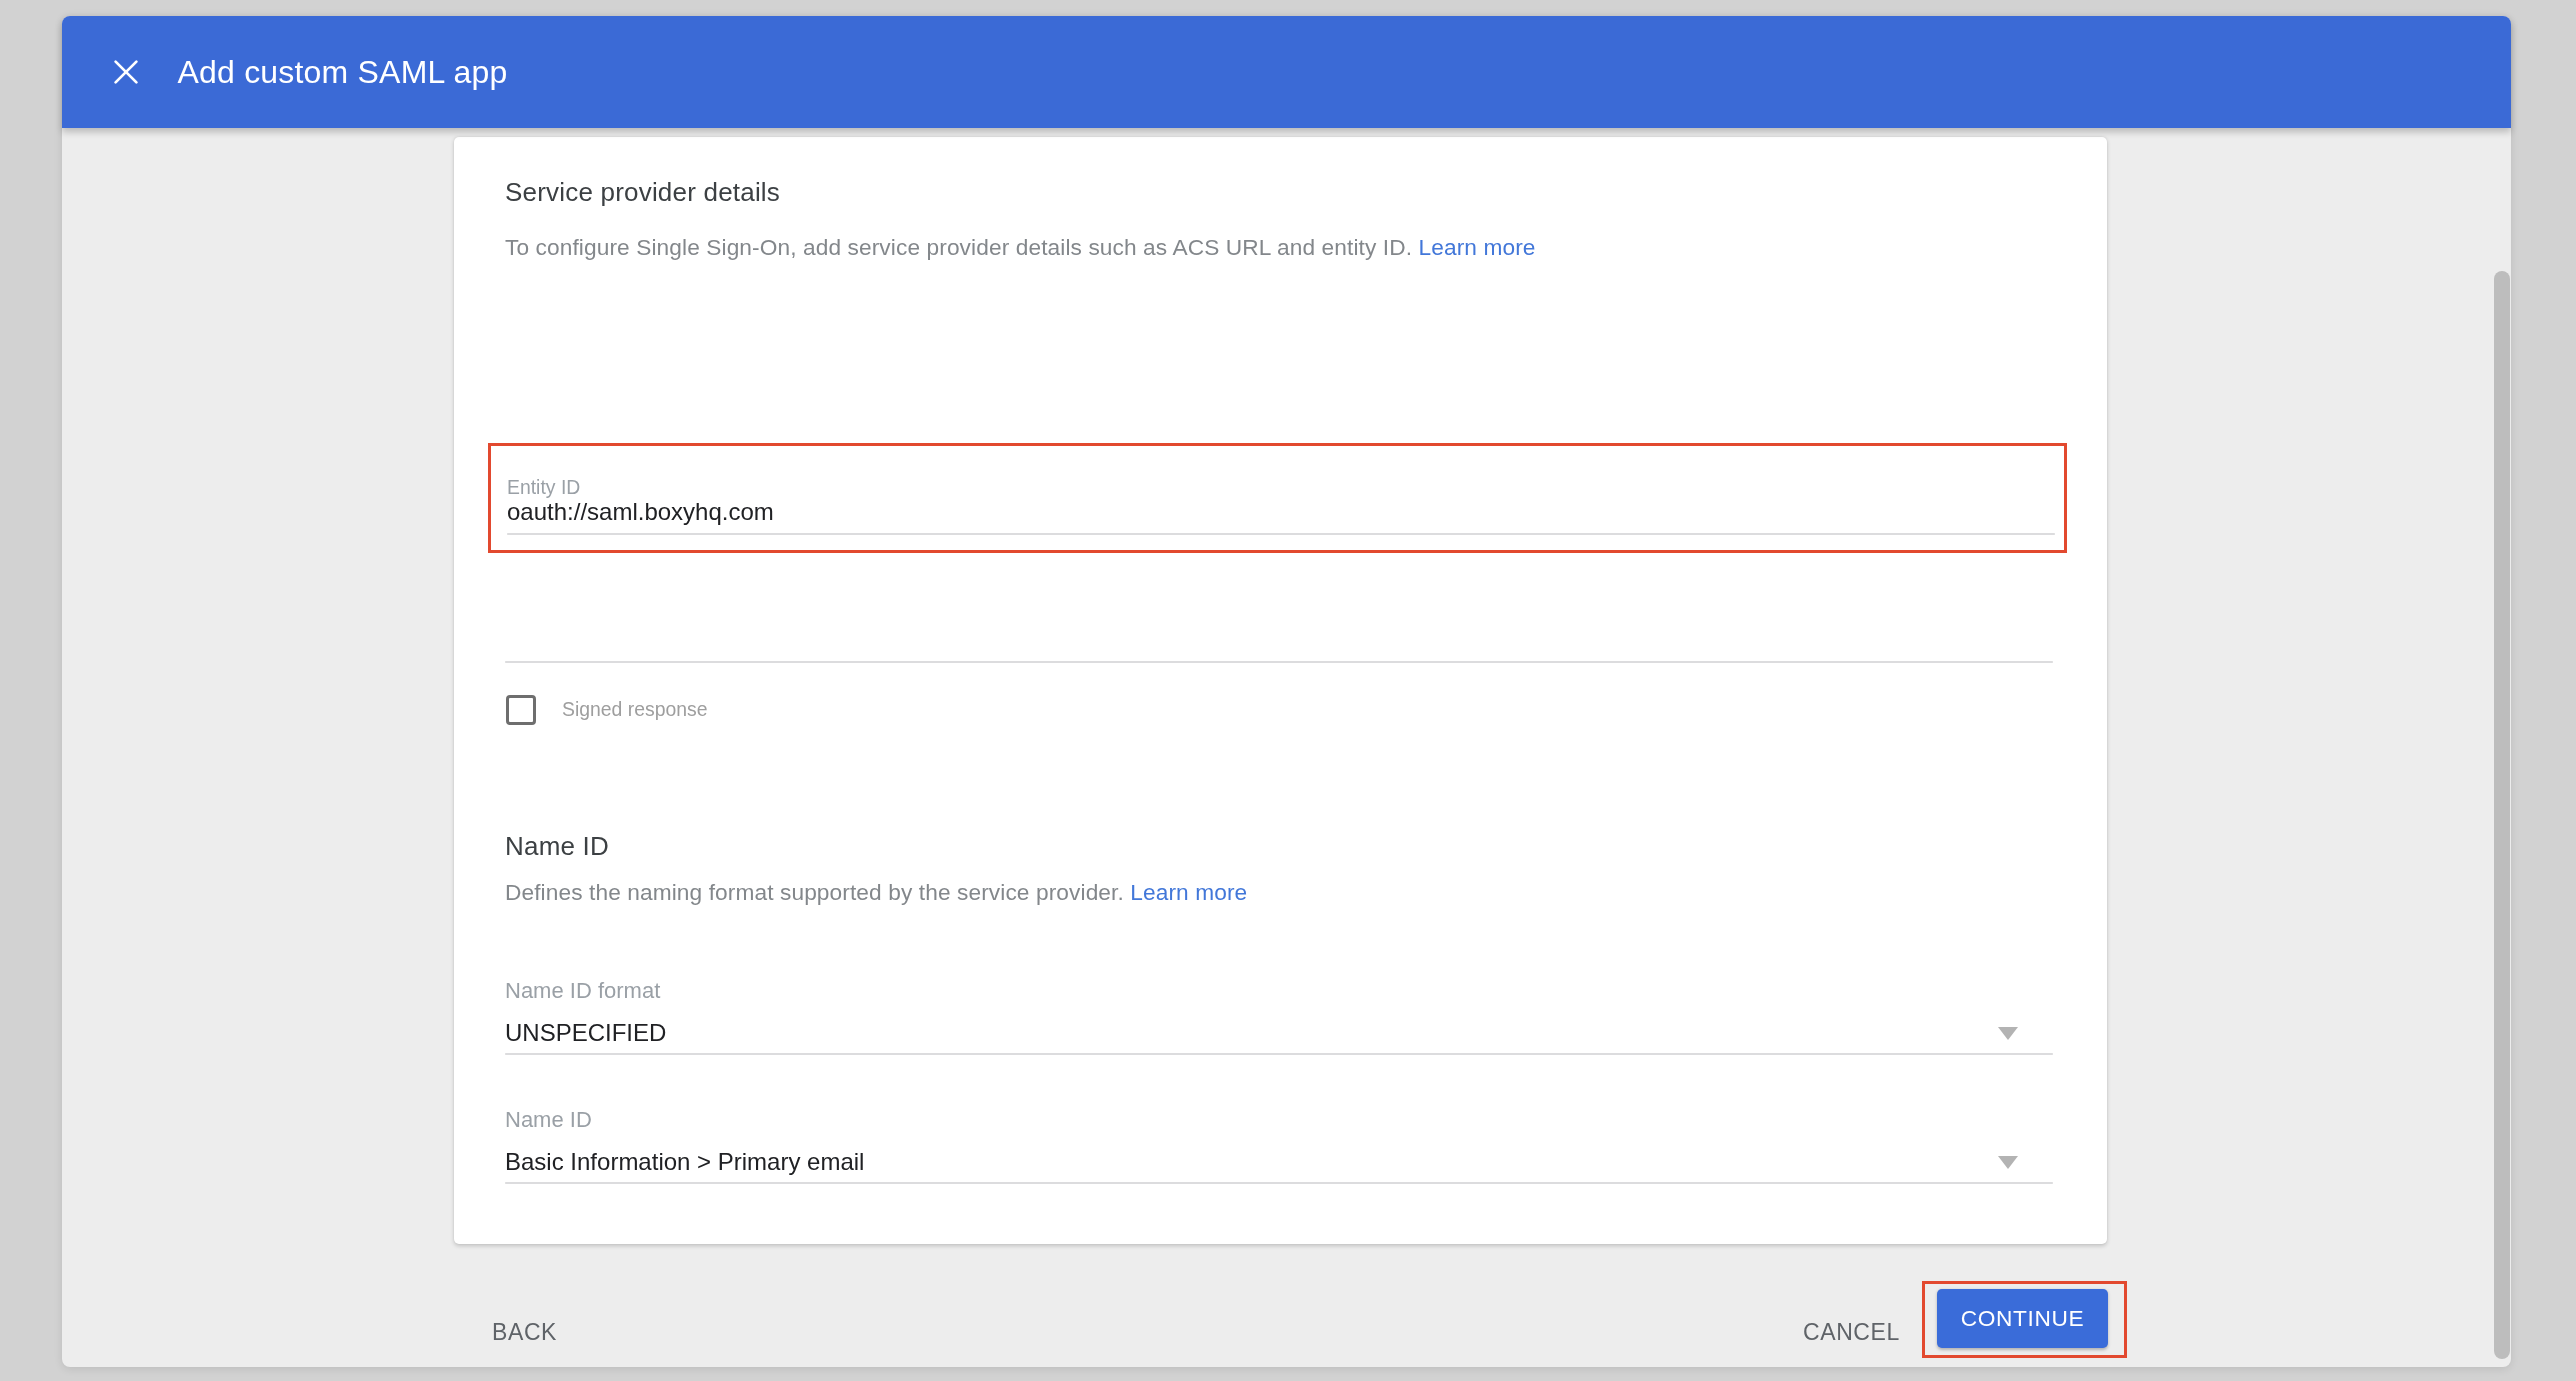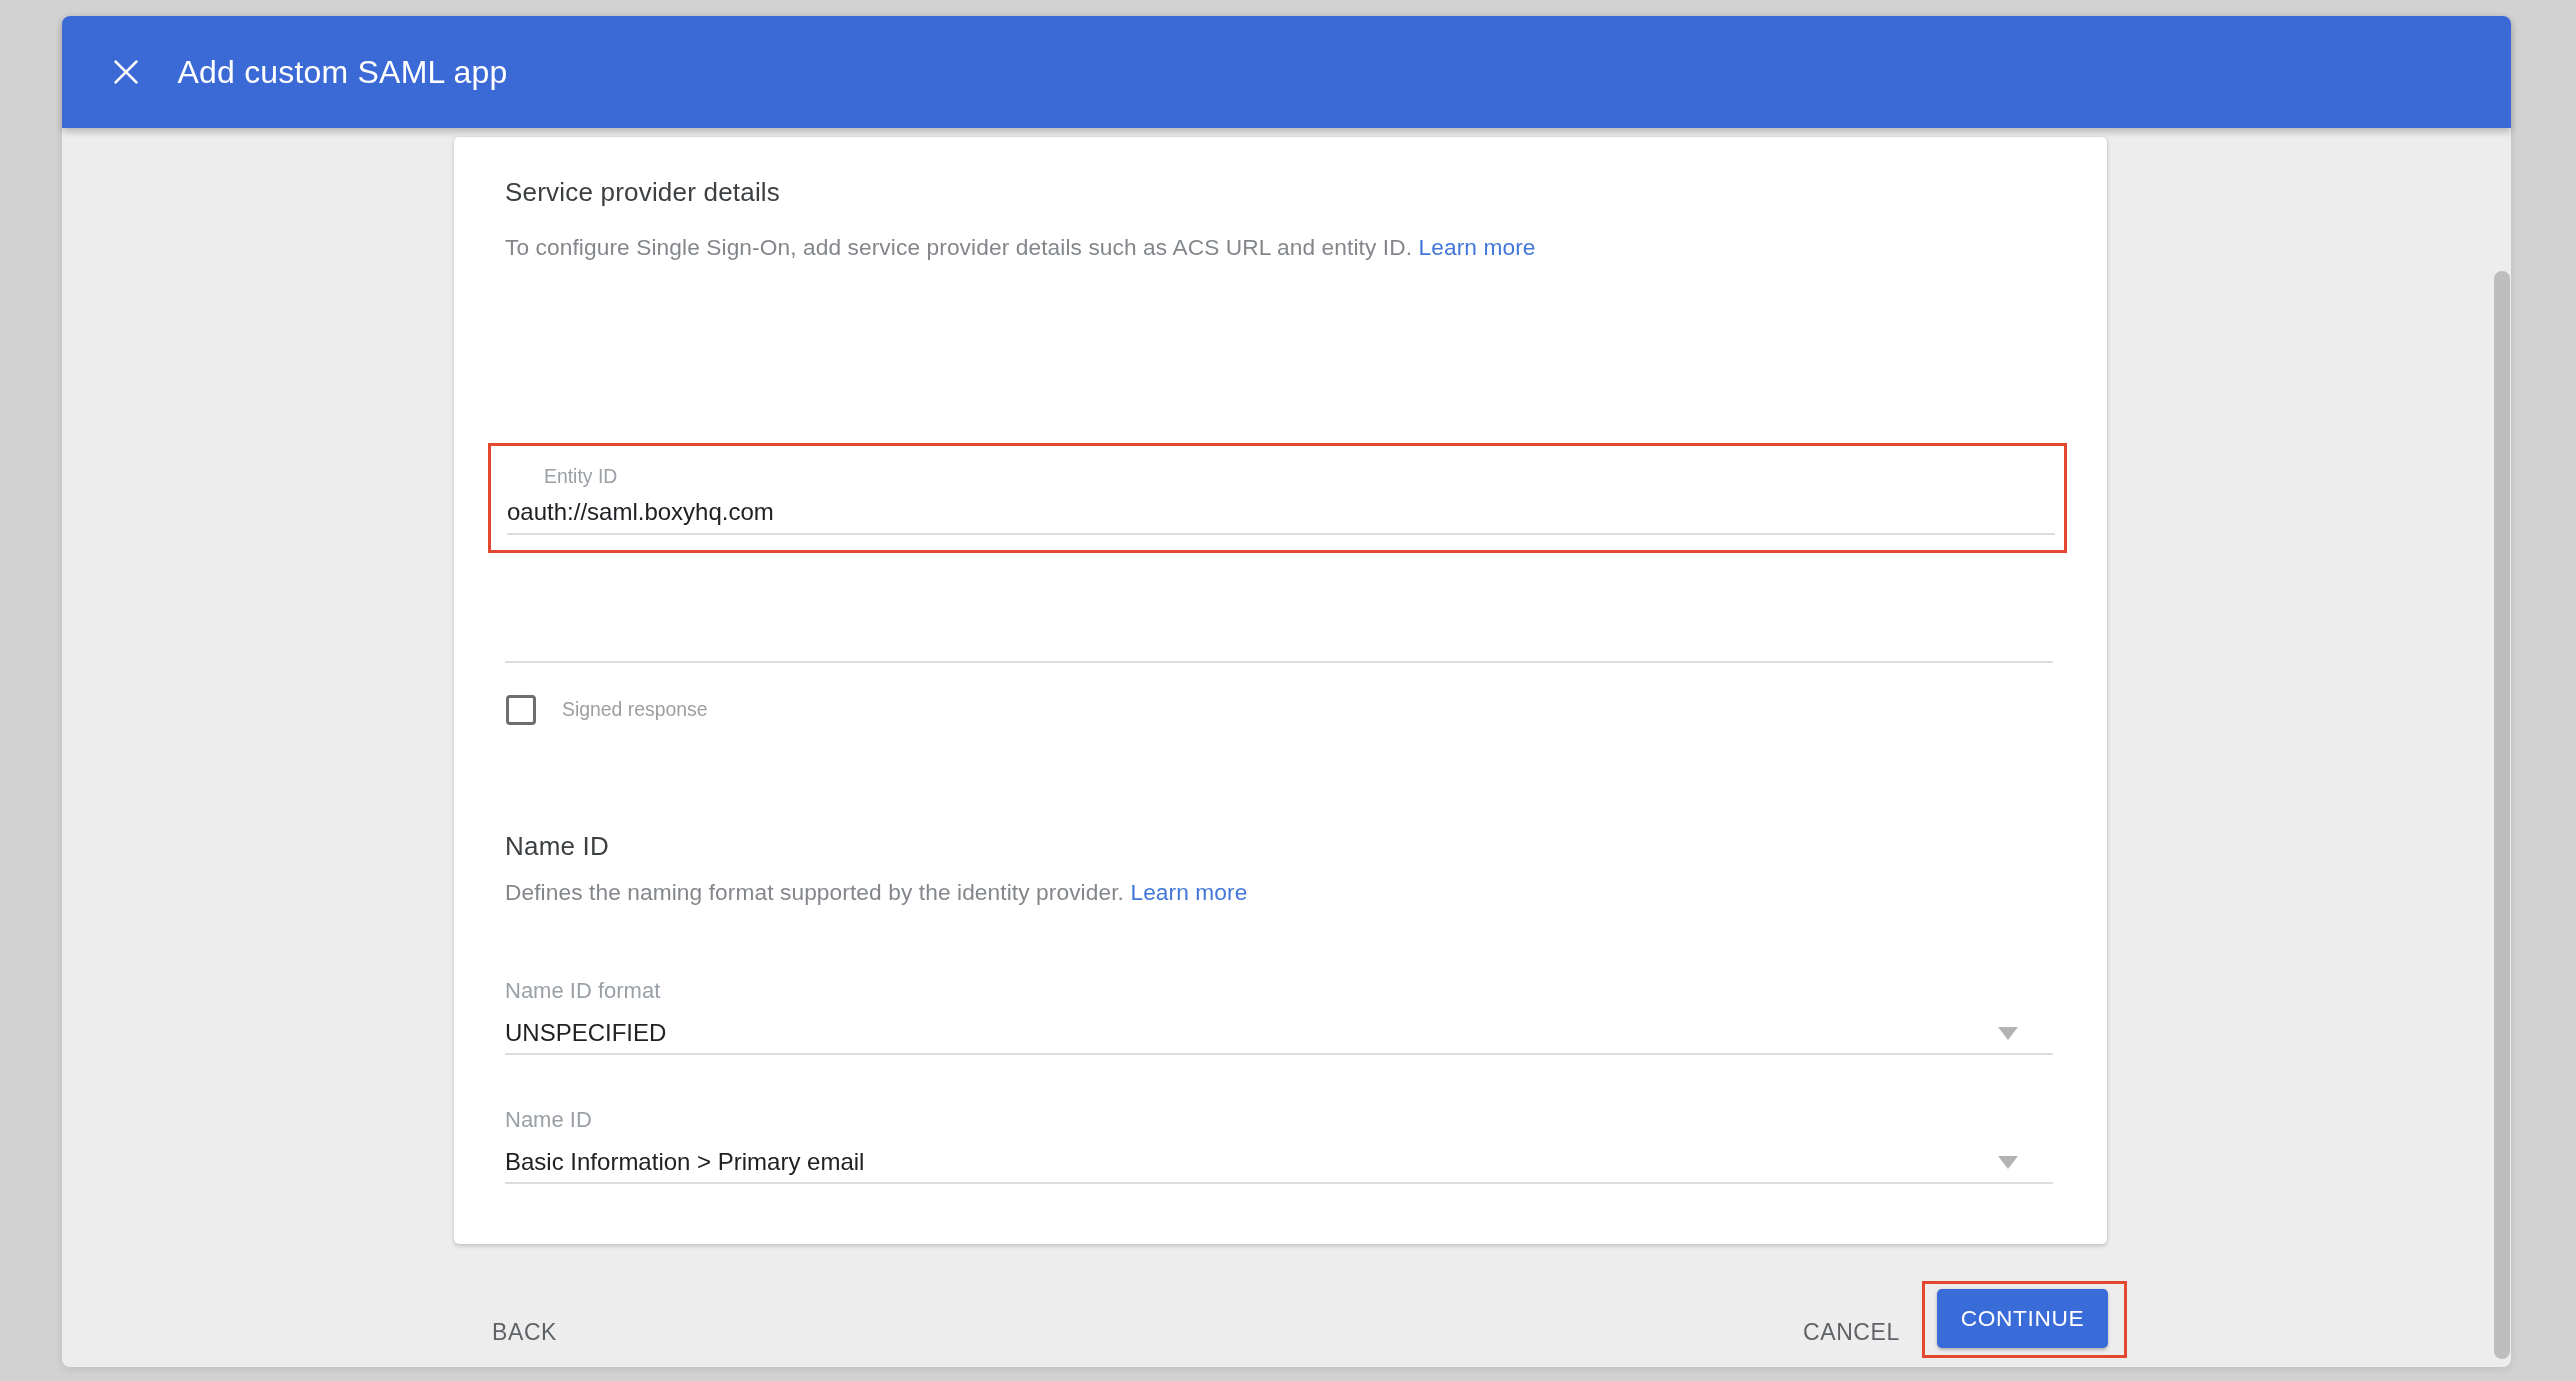--- a/index.html
+++ b/index.html
@@ -153,34 +153,34 @@
 
     <div class="h1" style="top:40px;">Service provider details</div>
 
     <div class="desc" style="top:97px;">
       <span>To configure Single Sign-On, add service provider details such as ACS URL and entity ID.</span>
       <a class="link">Learn more</a>
     </div>
 
 
     <div class="redbox entity-box">
-      <div class="lbl" style="top:19px;margin-left:37px;">Entity ID</div>
+      <div class="lbl" style="top:30px;">Entity ID</div>
       <div class="val" style="top:52px;">oauth://saml.boxyhq.com</div>
       <div class="uline" style="top:87px;"></div>
     </div>
 
     <div class="uline" style="left:51px; top:524px;"></div>
 
     <div class="checkbox"></div>
     <div class="cb-label">Signed response</div>
 
     <div class="h1" style="top:694px;">Name ID</div>
 
     <div class="desc" style="top:742px;">
-      <span>Defines the naming format supported by the identity provider.</span>
+      <span>Defines the naming format supported by the service provider.</span>
       <a class="link">Learn more</a>
     </div>
 
     <div class="field-lbl" style="top:841px;">Name ID format</div>
     <div class="field-val" style="top:882px;">UNSPECIFIED</div>
     <div class="dropdown-tri" style="top:890px;"></div>
     <div class="uline" style="left:51px; top:916px;"></div>
 
     <div class="field-lbl" style="top:970px;">Name ID</div>
     <div class="field-val" style="top:1011px;">Basic Information &gt; Primary email</div>

